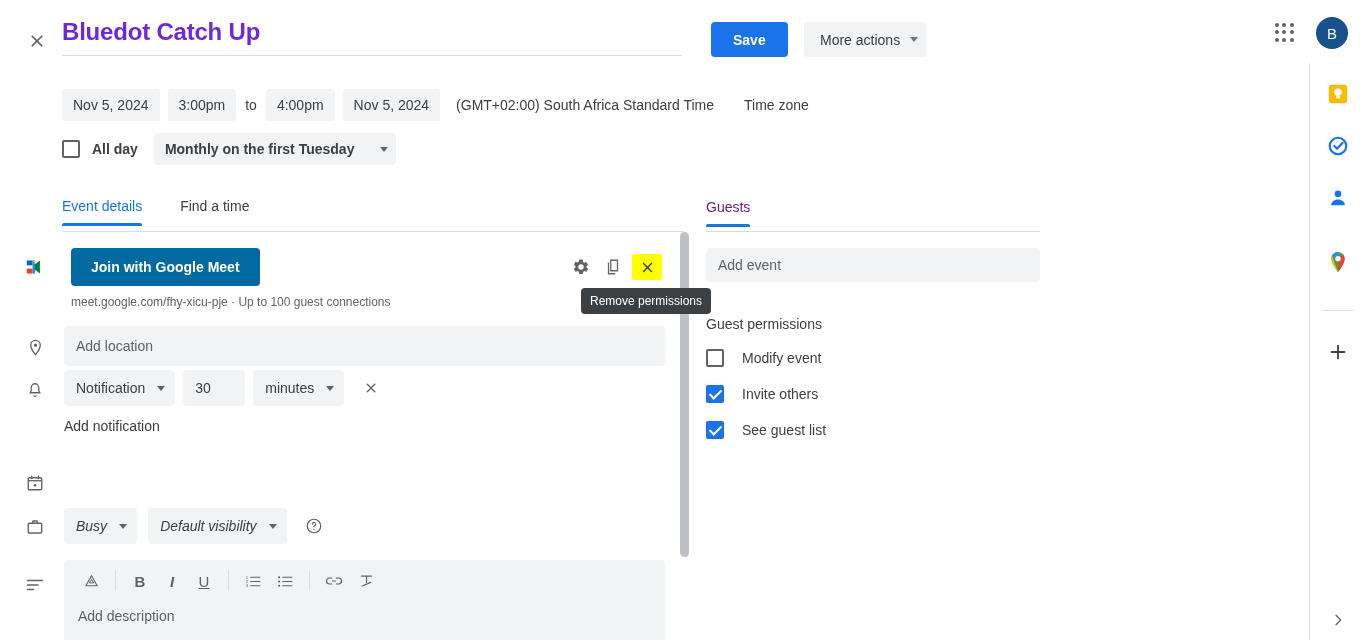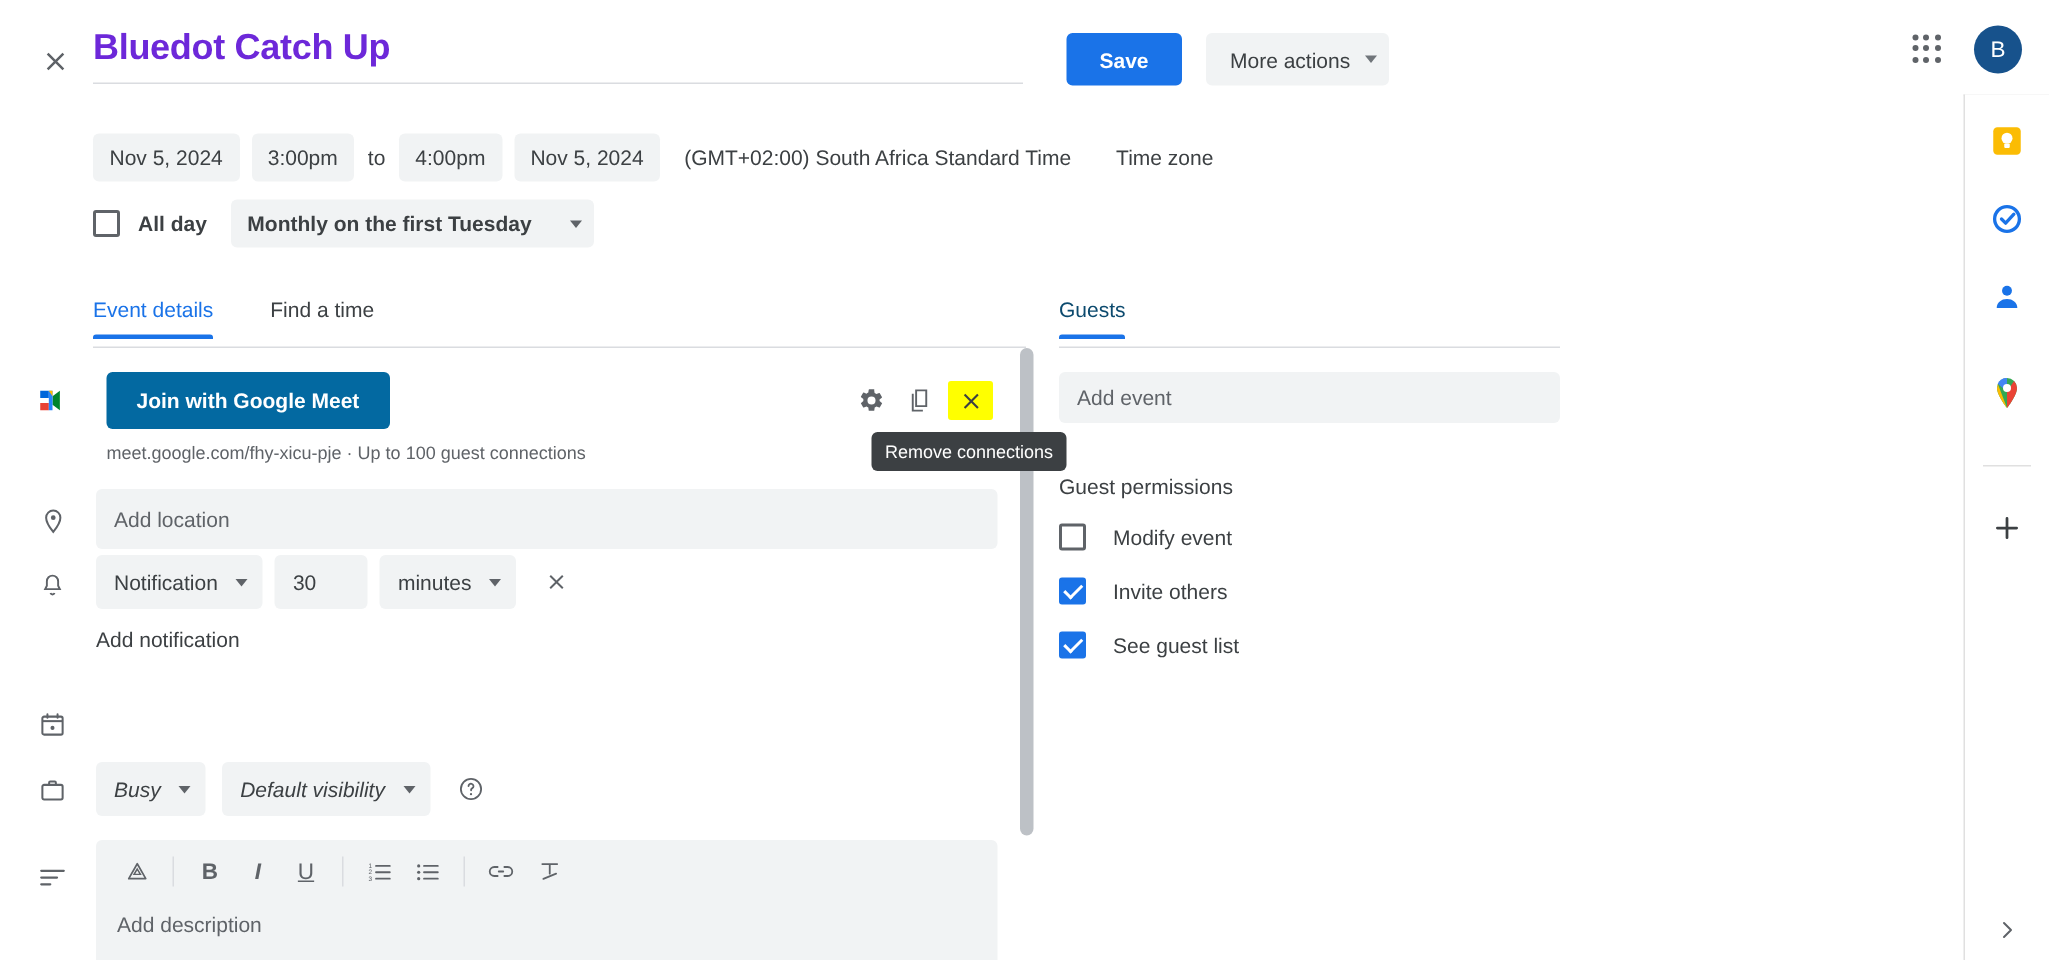--- a/index.html
+++ b/index.html
@@ -204,21 +204,21 @@
     position: absolute; left: 680px; top: 232px; width: 9px; height: 325px;
     background: #bdc1c6; border-radius: 5px; cursor: pointer;
   }
   .pane-track {
     position: absolute; left: 680px; top: 232px; width: 9px; height: 404px;
   }
 
   
   .guests { position: absolute; left: 706px; top: 198px; width: 340px; }
   .guests-tab {
-    font-size: 14px; color: #0c4a6e; padding-bottom: 12px; position: relative;
+    font-size: 14px; color: #701a75; padding-bottom: 12px; position: relative;
     display: inline-block; cursor: pointer;
   }
   .guests-tab::after {
     content:""; position:absolute; left:0; bottom:0; width: 100%; height:3px;
     background:#1a73e8; border-radius: 2px 2px 0 0;
   }
   .guests-underline { position: absolute; left: 706px; top: 231px; width: 334px; height: 1px; background: #dadce0; }
   .guests-input {
     position: absolute; left: 706px; top: 248px; width: 334px; height: 34px;
     background: #f1f3f4; border-radius: 4px; display: flex; align-items: center;
@@ -454,21 +454,21 @@
         </div>
       </div>
       <div class="desc-placeholder">Add description</div>
     </div>
 
     <div class="pane-track"></div>
   </div>
 
   <div class="pane-scroll"></div>
 
-  <div class="tooltip">Remove connections</div>
+  <div class="tooltip">Remove permissions</div>
 
   <div class="guests">
     <div class="guests-tab">Guests</div>
   </div>
   <div class="guests-underline"></div>
 
   <div class="guests-input">
     <span>Add event</span>
   </div>
 

